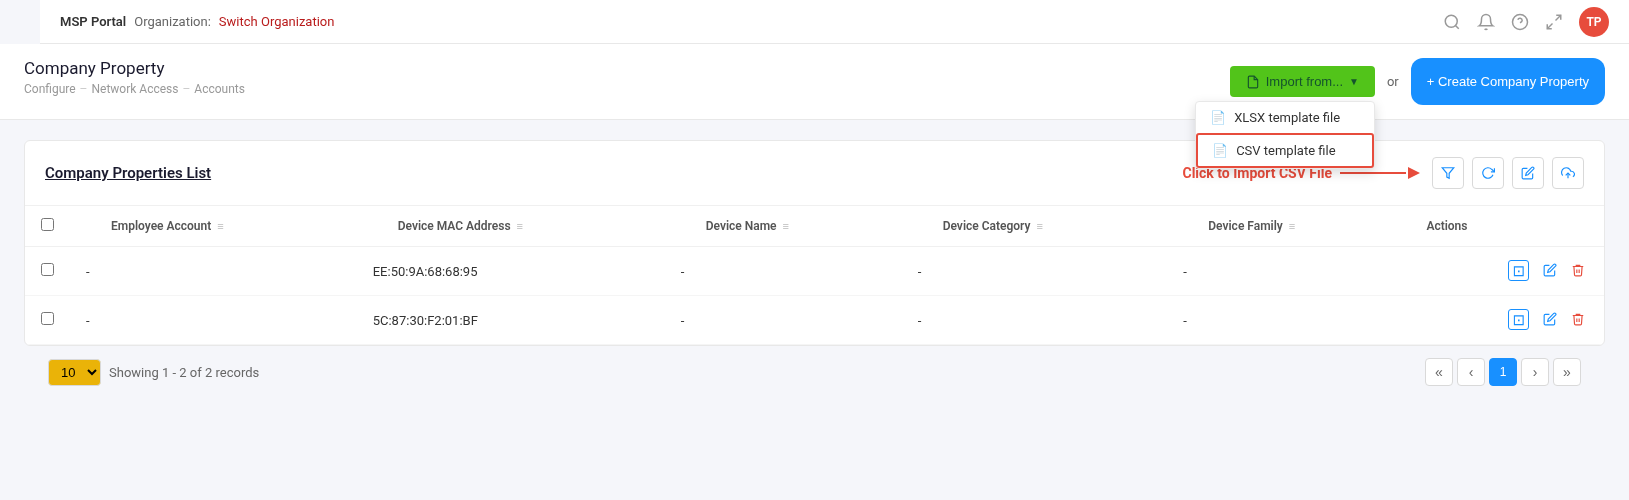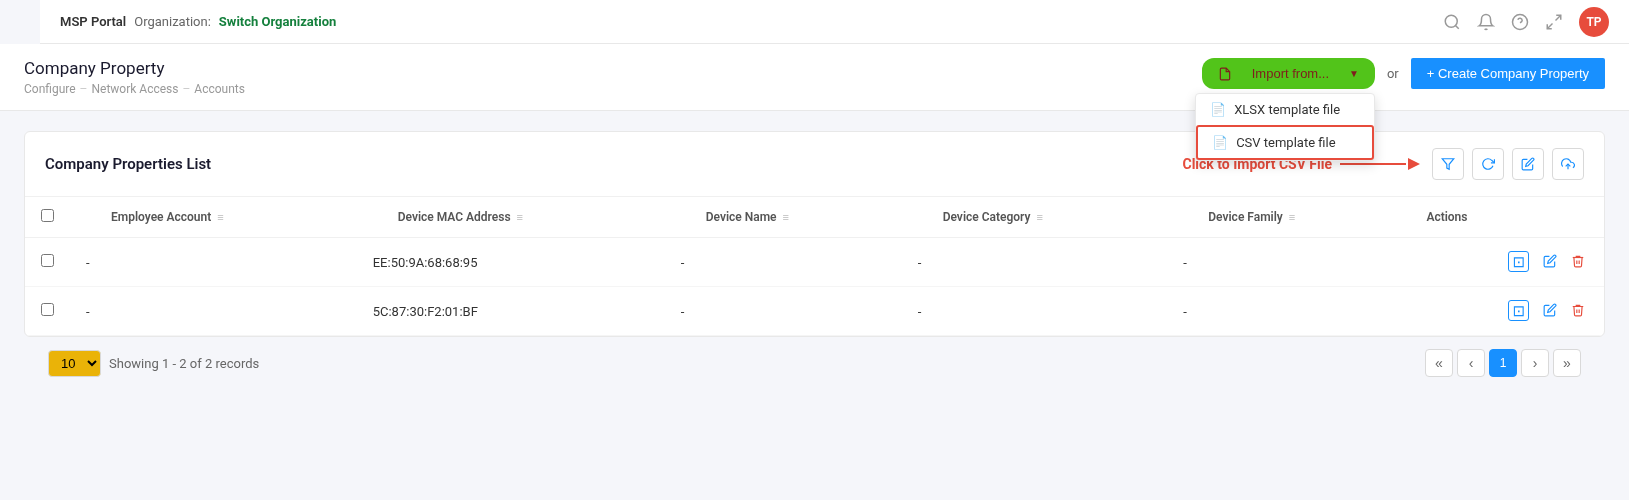--- a/index.html
+++ b/index.html
@@ -8,47 +8,47 @@
     
     .top-nav {
       display: flex; align-items: center; justify-content: space-between;
       background: #fff; padding: 8px 20px; border-bottom: 1px solid #e8e8e8;
       height: 44px;
       margin-left: 40px;
     }
     .top-nav-left { display: flex; align-items: center; gap: 8px; }
     .msp-portal { font-weight: 600; color: #333; font-size: 13px; }
     .org-label { color: #666; font-size: 13px; }
-    .switch-org { color: #15803d; font-weight: 700; cursor: pointer; font-size: 13px; }
+    .switch-org { color: #b91c1c; font-weight: 400; cursor: pointer; font-size: 13px; }
     .top-nav-right { display: flex; align-items: center; gap: 16px; }
     .nav-icon { width: 18px; height: 18px; color: #999; cursor: pointer; }
     .avatar { width: 30px; height: 30px; border-radius: 50%; background: #e74c3c; color: #fff; display: flex; align-items: center; justify-content: center; font-size: 12px; font-weight: 600; }
 
     
     .page-header {
       background: #fff; padding: 14px 24px 0 24px;
       border-bottom: 1px solid #e8e8e8;
       display: flex; align-items: flex-start; justify-content: space-between;
     }
     .page-title-section {}
     .page-title { font-size: 17px; font-weight: 400; color: #1a1a2e; margin-bottom: 4px; }
     .breadcrumb { display: flex; align-items: center; gap: 4px; color: #999; font-size: 12px; padding-bottom: 14px; }
     .breadcrumb span { color: #999; }
     .breadcrumb .sep { color: #ccc; }
     .header-actions { display: flex; align-items: center; gap: 12px; padding-bottom: 14px; }
     .btn-import {
-      background: #52c41a; color: #7f1d1d; border: none; border-radius: 12px;
+      background: #52c41a; color: #14532d; border: none; border-radius: 4px;
       padding: 8px 16px; cursor: pointer; font-size: 13px; font-weight: 500;
-      display: flex; align-items: center; gap: 20px; position: relative;
+      display: flex; align-items: center; gap: 6px; position: relative;
     }
     .btn-import .arrow { font-size: 10px; }
     .btn-or { color: #666; font-size: 13px; }
     .btn-create {
-      background: #1890ff; color: #fff; border: none; border-radius: 2px;
-      padding: 8px 16px; cursor: pointer; font-size: 13px; font-weight: 500;
+      background: #1890ff; color: #fff; border: none; border-radius: 12px;
+      padding: 16px 16px; cursor: pointer; font-size: 13px; font-weight: 500;
       display: flex; align-items: center; gap: 6px;
     }
 
     
     .dropdown-container { position: relative; }
     .dropdown-menu {
       position: absolute; top: 100%; right: 0; background: #fff;
       border: 1px solid #e8e8e8; border-radius: 4px; box-shadow: 0 4px 12px rgba(0,0,0,0.15);
       min-width: 180px; z-index: 100; margin-top: 4px;
     }
@@ -67,21 +67,21 @@
 
     
     .content-card {
       background: #fff; border-radius: 6px; border: 1px solid #e8e8e8;
       overflow: hidden;
     }
     .card-header {
       display: flex; align-items: center; justify-content: space-between;
       padding: 16px 20px; border-bottom: 1px solid #f0f0f0;
     }
-    .card-title { font-size: 15px; font-weight: 600; color: #1a1a2e; }
+    .card-title { font-size: 15px; font-weight: 600; color: #1a1a2e; text-decoration: underline; }
     .card-header-hint {
       display: flex; align-items: center; gap: 12px;
     }
     .click-hint {
       color: #e74c3c; font-weight: 700; font-size: 14px;
       display: flex; align-items: center; gap: 8px;
     }
     .arrow-right {
       display: inline-block; width: 80px; height: 16px; position: relative;
     }

